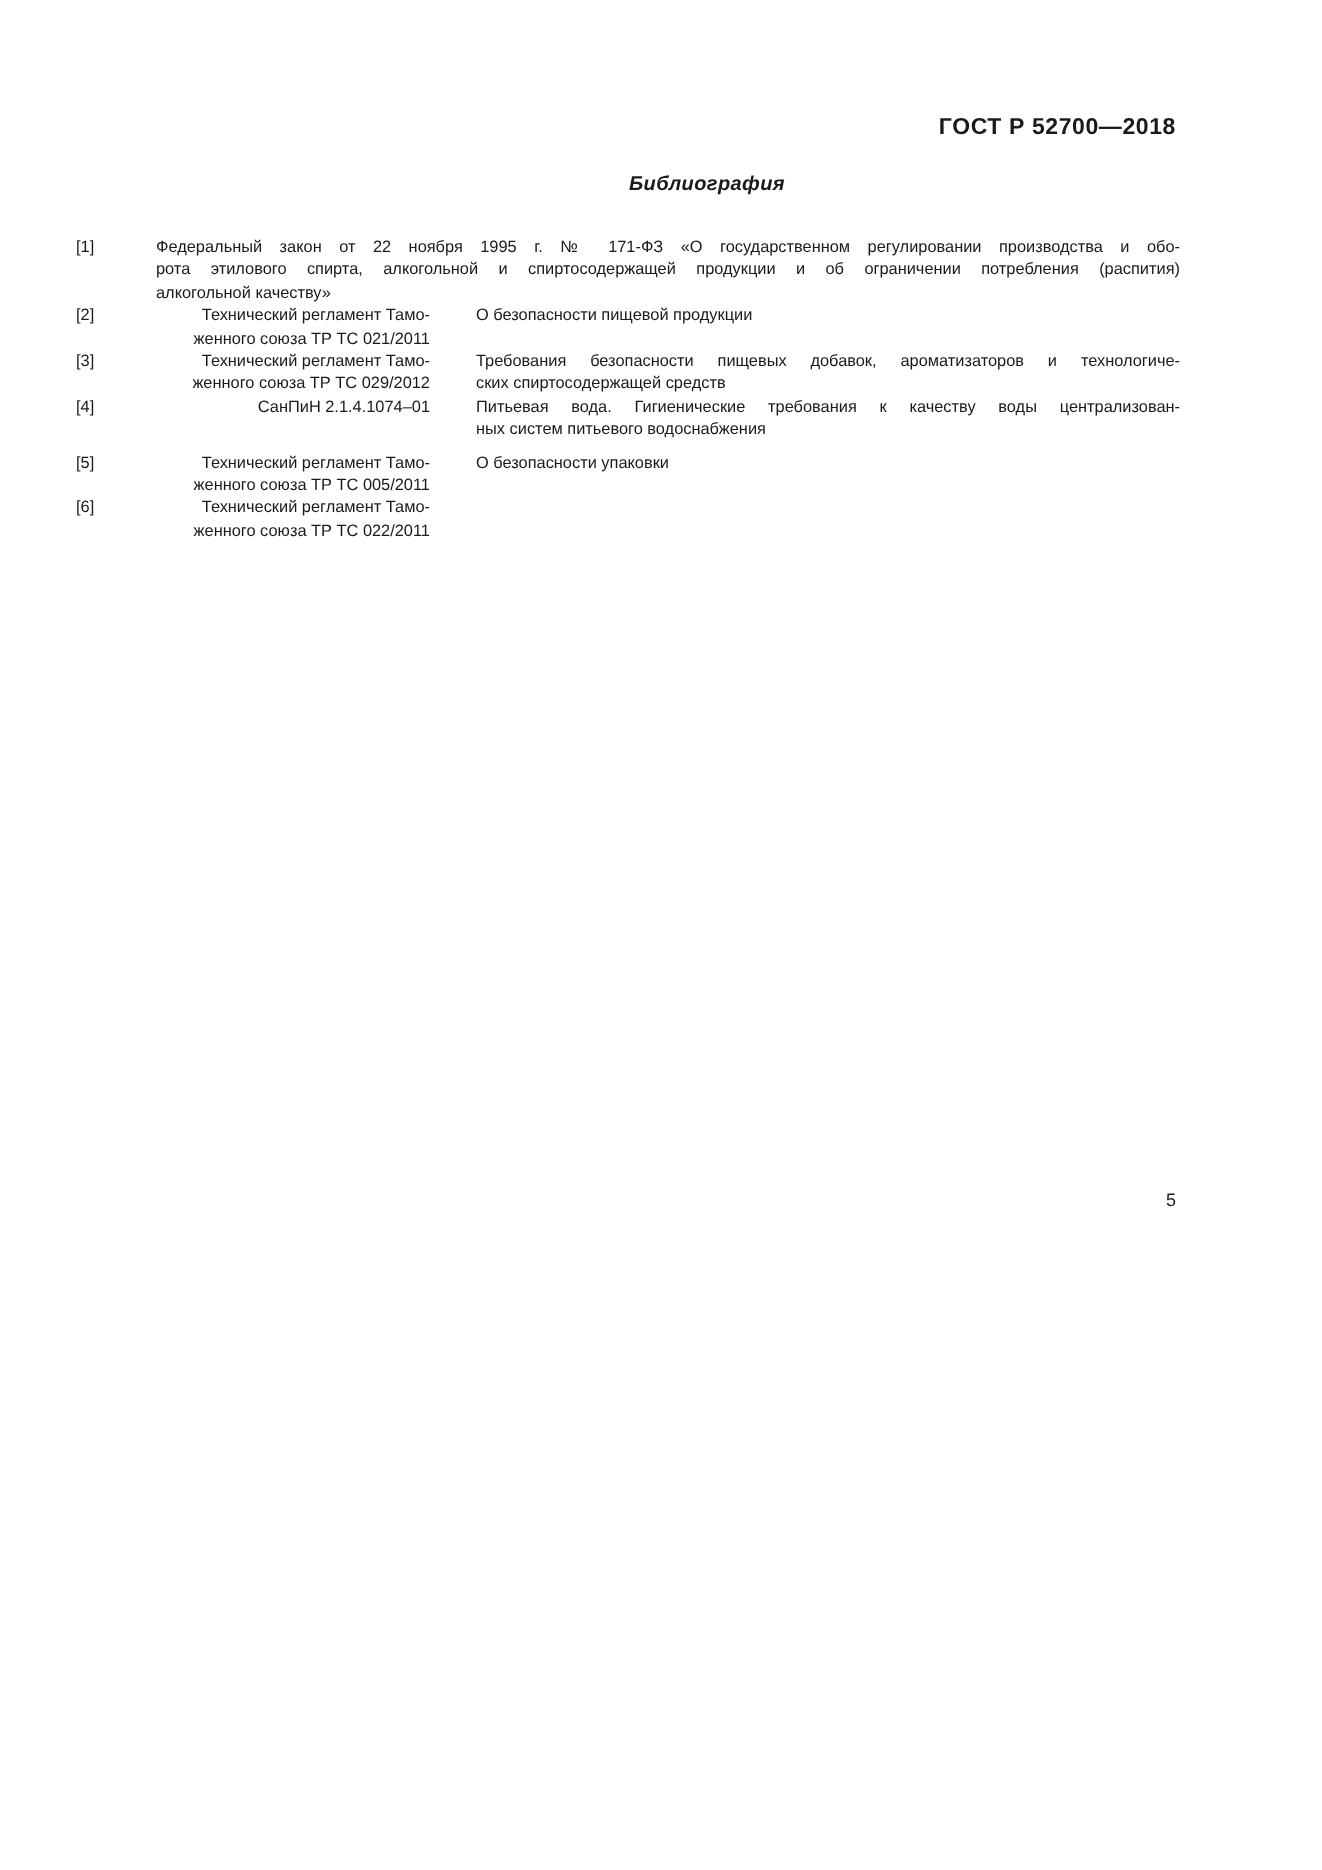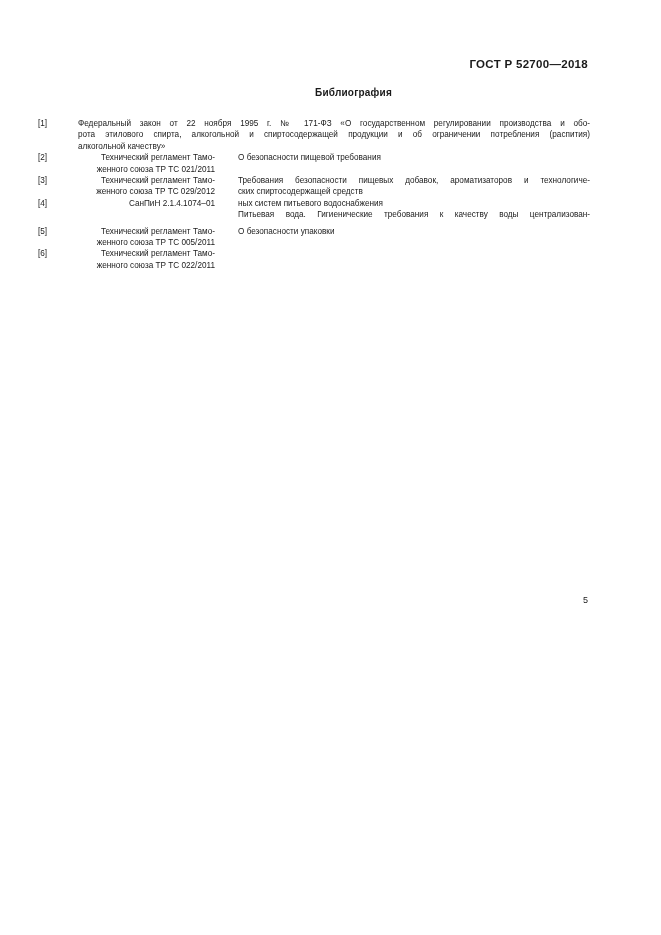--- a/index.html
+++ b/index.html
@@ -35,20 +35,21 @@
     position: absolute;
     top: 87px;
     left: 0;
     width: 661px;
     text-align: center;
     font-size: 10px;
     font-weight: bold;
     letter-spacing: 0.2px;
     padding-left: 46px;
     box-sizing: border-box;
+    font-style: italic;
   }
 
   
   .biblio {
     position: absolute;
     top: 118px;
     left: 38px;
     width: 552px;
   }
   .biblio-entry {
@@ -127,21 +128,21 @@
       </span>
     </div>
 
     <div class="biblio-entry">
       <span class="entry-num">[2]</span>
       <span class="entry-left">
         <span class="line">Технический регламент Тамо-</span>
         <span class="line">женного союза ТР ТС 021/2011</span>
       </span>
       <span class="entry-right no-justify">
-        <span class="line">О безопасности пищевой требования</span>
+        <span class="line">О безопасности пищевой продукции</span>
       </span>
     </div>
 
     <div class="biblio-entry">
       <span class="entry-num">[3]</span>
       <span class="entry-left">
         <span class="line">Технический регламент Тамо-</span>
         <span class="line">женного союза ТР ТС 029/2012</span>
       </span>
       <span class="entry-right">
@@ -149,22 +150,22 @@
         <span class="line">ских спиртосодержащей средств</span>
       </span>
     </div>
 
     <div class="biblio-entry">
       <span class="entry-num">[4]</span>
       <span class="entry-left">
         <span class="line">СанПиН 2.1.4.1074–01</span>
       </span>
       <span class="entry-right">
+        <span class="line justify-line">Питьевая вода. Гигиенические требования к качеству воды централизован-</span>
         <span class="line">ных систем питьевого водоснабжения</span>
-        <span class="line justify-line">Питьевая вода. Гигиенические требования к качеству воды централизован-</span>
       </span>
     </div>
 
     <div class="biblio-entry gap-before">
       <span class="entry-num">[5]</span>
       <span class="entry-left">
         <span class="line">Технический регламент Тамо-</span>
         <span class="line">женного союза ТР ТС 005/2011</span>
       </span>
       <span class="entry-right no-justify">

